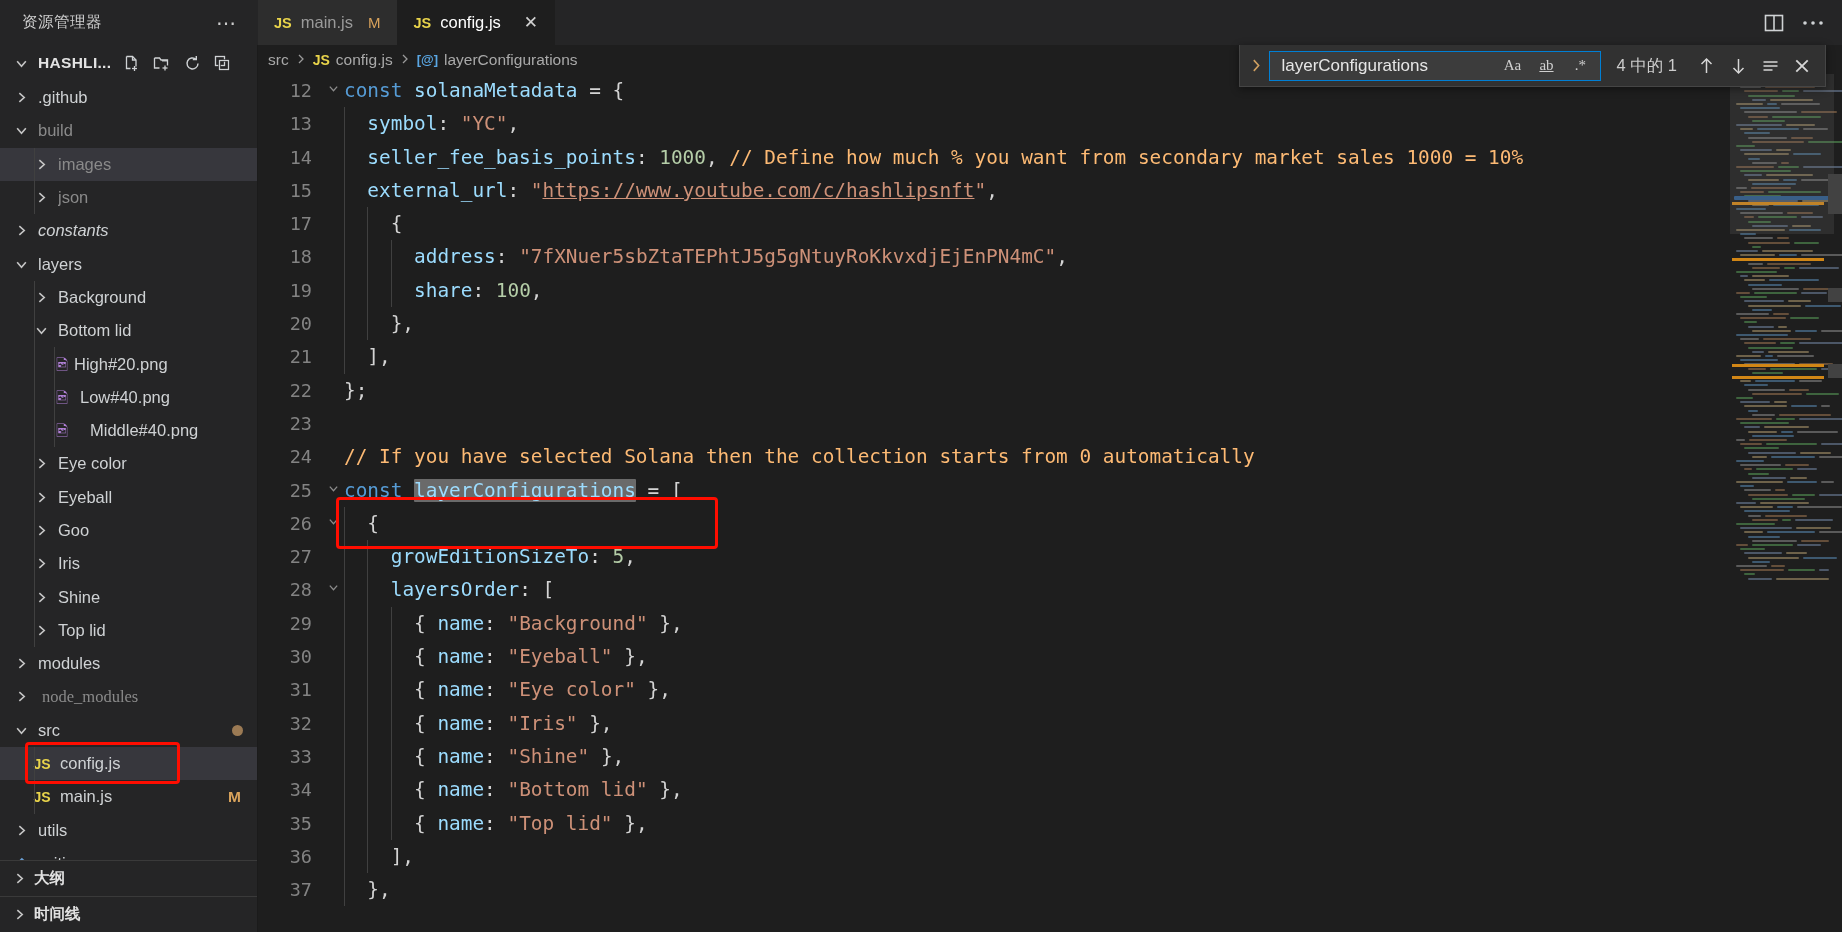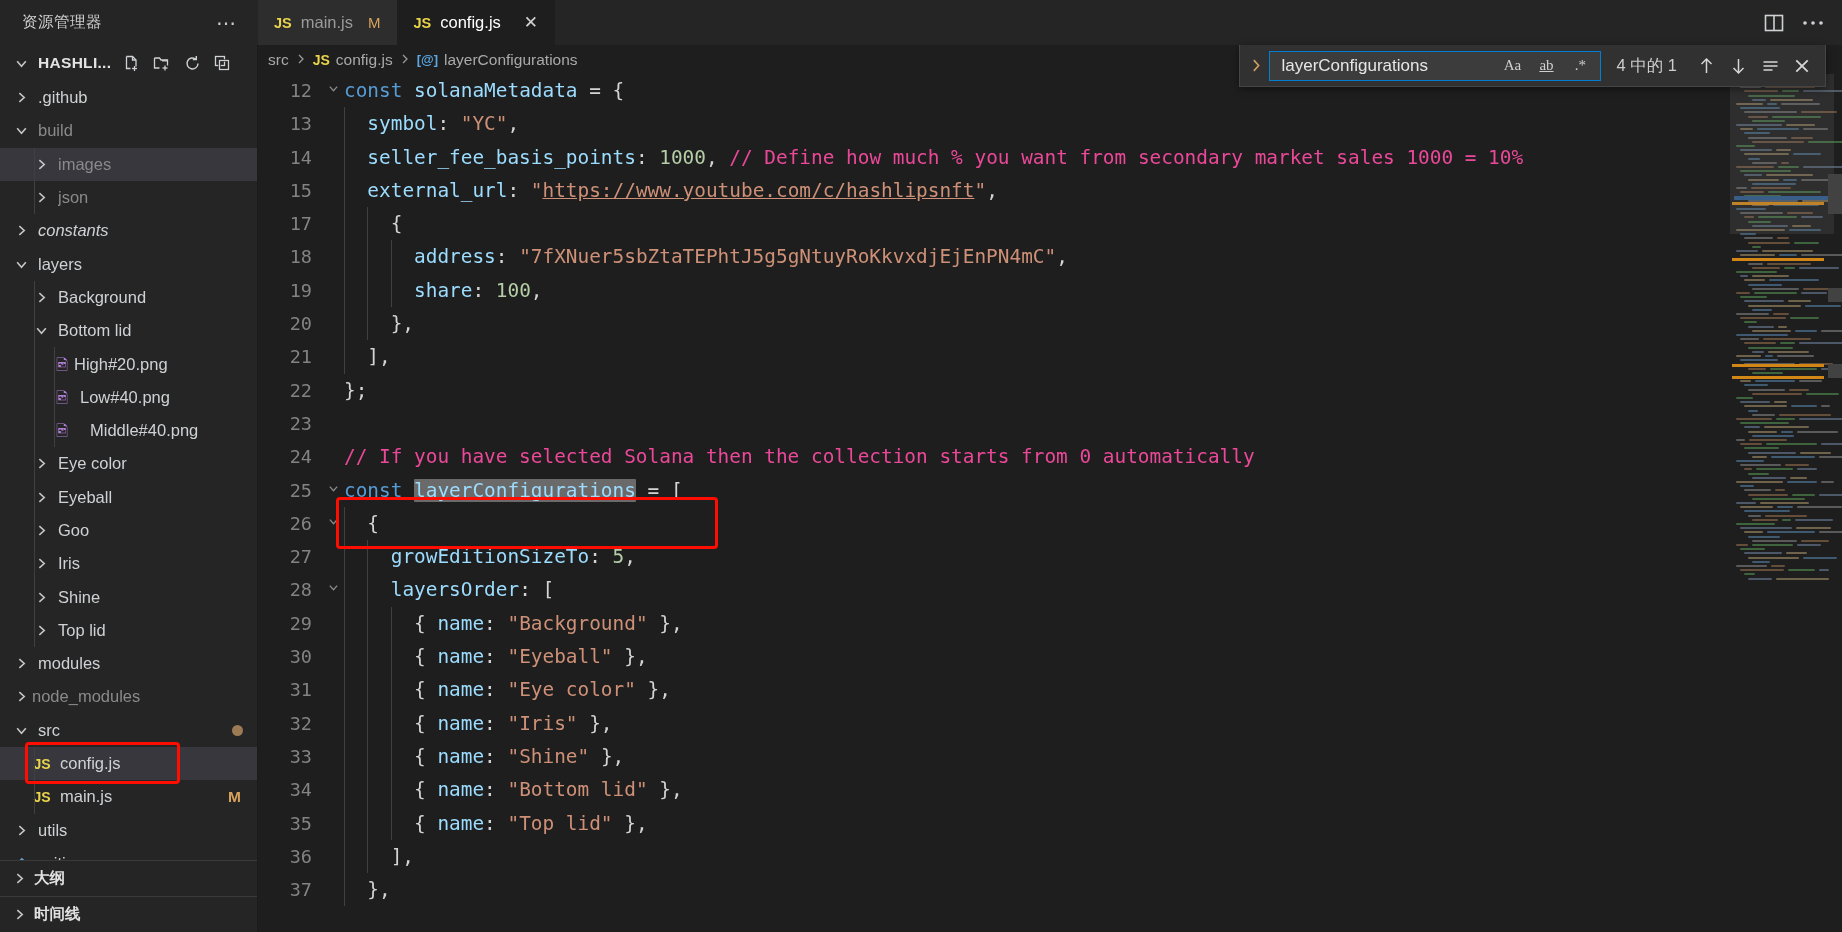--- a/index.html
+++ b/index.html
@@ -201,21 +201,21 @@
   .fold {
     width: 22px; flex: none; text-align: center; color: #707070; font-size: 12px;
   }
   .ctext { position: relative; }
 
   
   .t-key { color: #569cd6; }
   .t-var { color: #9cdcfe; }
   .t-str { color: #ce9178; }
   .t-num { color: #b5cea8; }
-  .t-com { color: #ec4899; }
+  .t-com { color: #fdba74; }
   .t-pun { color: #d4d4d4; }
   .t-lnk { color: #ce9178; text-decoration: underline; }
 
   .findmatch { background: #6a6a6a; border-radius: 1px; }
   .indent-guide {
     position: absolute; top: 0; height: 33.3px; width: 1px; background: #404040;
   }
 
   .line-hl-box {
     position: absolute;
@@ -540,21 +540,21 @@
             </span>
             <span class="label" style="margin-left: 6px;">modules</span>
           </div>
           <div class="row dim">
             <span style="width: 10px; flex: 0 0 auto;"></span>
             <span class="chev">
               <svg width="13" height="13" viewBox="0 0 12 12">
                 <polyline points="4,2 8.5,6 4,10" fill="none" stroke="#c5c5c5" stroke-width="1.5"></polyline>
               </svg>
             </span>
-            <span class="label" style="margin-left: 0;">node_modules</span>
+            <span class="label" style="margin-left: 10px; font-family: Liberation Serif, serif;">node_modules</span>
           </div>
           <div class="row">
             <span style="width: 10px; flex: 0 0 auto;"></span>
             <span class="chev">
               <svg width="13" height="13" viewBox="0 0 12 12">
                 <polyline points="2,4 6,8.5 10,4" fill="none" stroke="#c5c5c5" stroke-width="1.5"></polyline>
               </svg>
             </span>
             <span class="label" style="margin-left: 6px;">src</span>
             <span class="dot-mark"></span>

